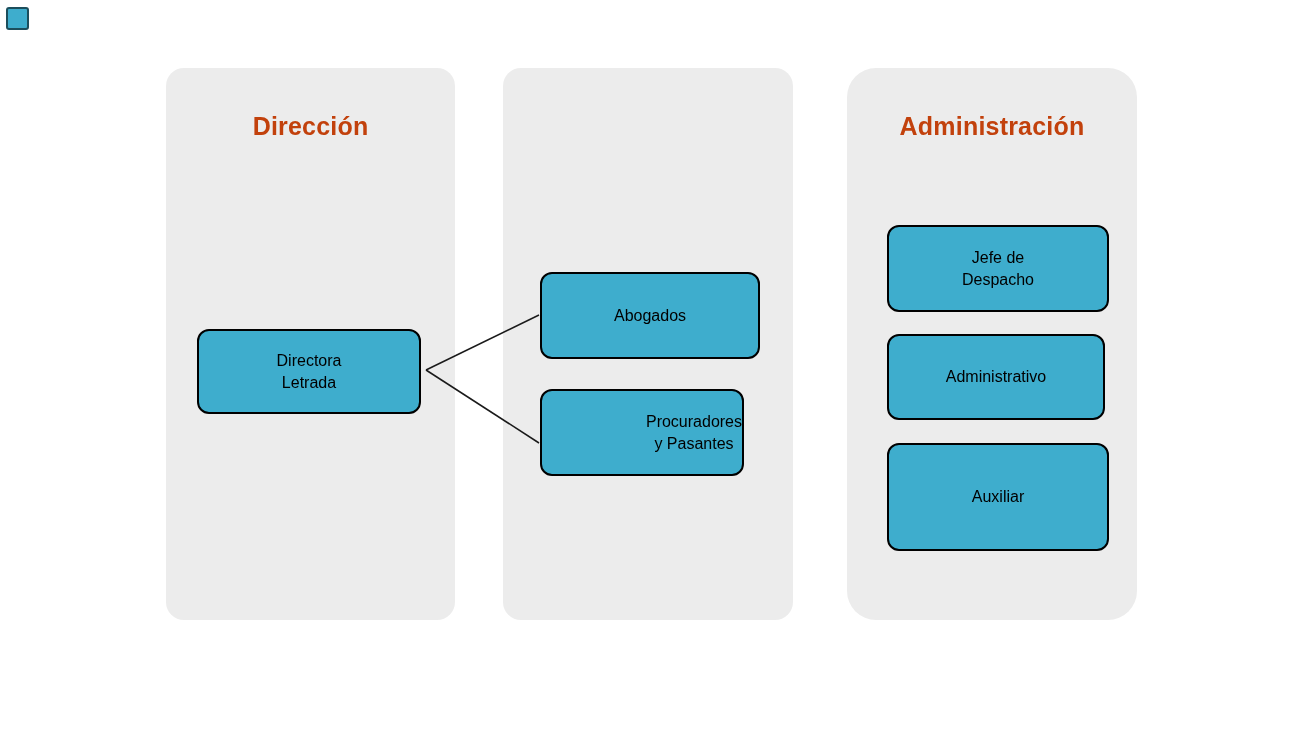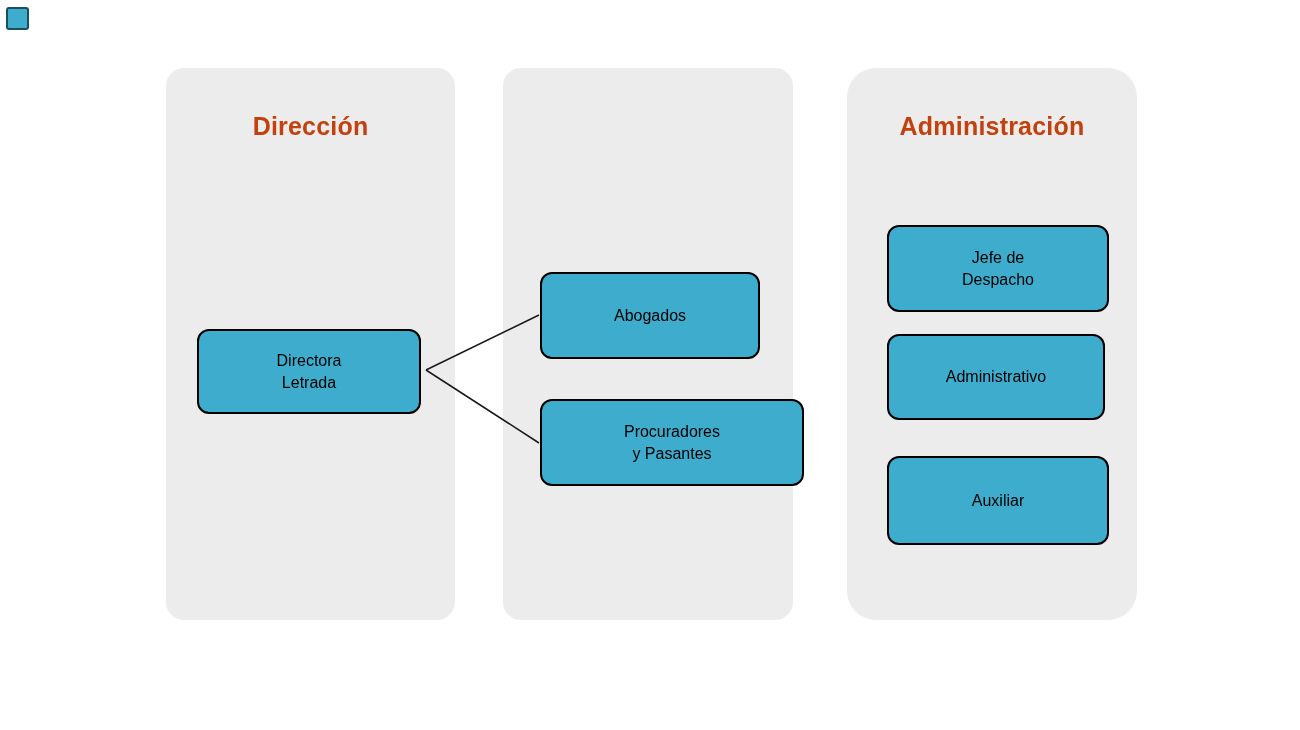--- a/index.html
+++ b/index.html
@@ -41,24 +41,24 @@
     box-sizing: border-box;
     display: flex; align-items: center; justify-content: center;
     text-align: center;
   }
   .node-label {
     font-size: 16px; line-height: 1.35; color: #000000;
     white-space: pre-line;
   }
   .node-directora      { left: 31px; top: 261px; width: 224px; height: 85px; }
   .node-abogados       { left: 37px; top: 204px; width: 220px; height: 87px; text-align: right; }
-  .node-procuradores   { left: 37px; top: 331px; width: 264px; height: 87px; }
+  .node-procuradores   { left: 37px; top: 321px; width: 204px; height: 87px; justify-content: flex-end; }
   .node-jefe           { left: 40px; top: 157px; width: 222px; height: 87px; }
   .node-administrativo { left: 40px; top: 266px; width: 218px; height: 86px; }
-  .node-auxiliar       { left: 40px; top: 388px; width: 222px; height: 89px; text-align: center; }
+  .node-auxiliar       { left: 40px; top: 375px; width: 222px; height: 108px; text-align: center; }
   .connectors {
     position: absolute; left: 0; top: 0;
     width: 1300px; height: 730px;
     pointer-events: none;
   }
 </style>
 </head>
 <body>
 
 <div class="canvas">

